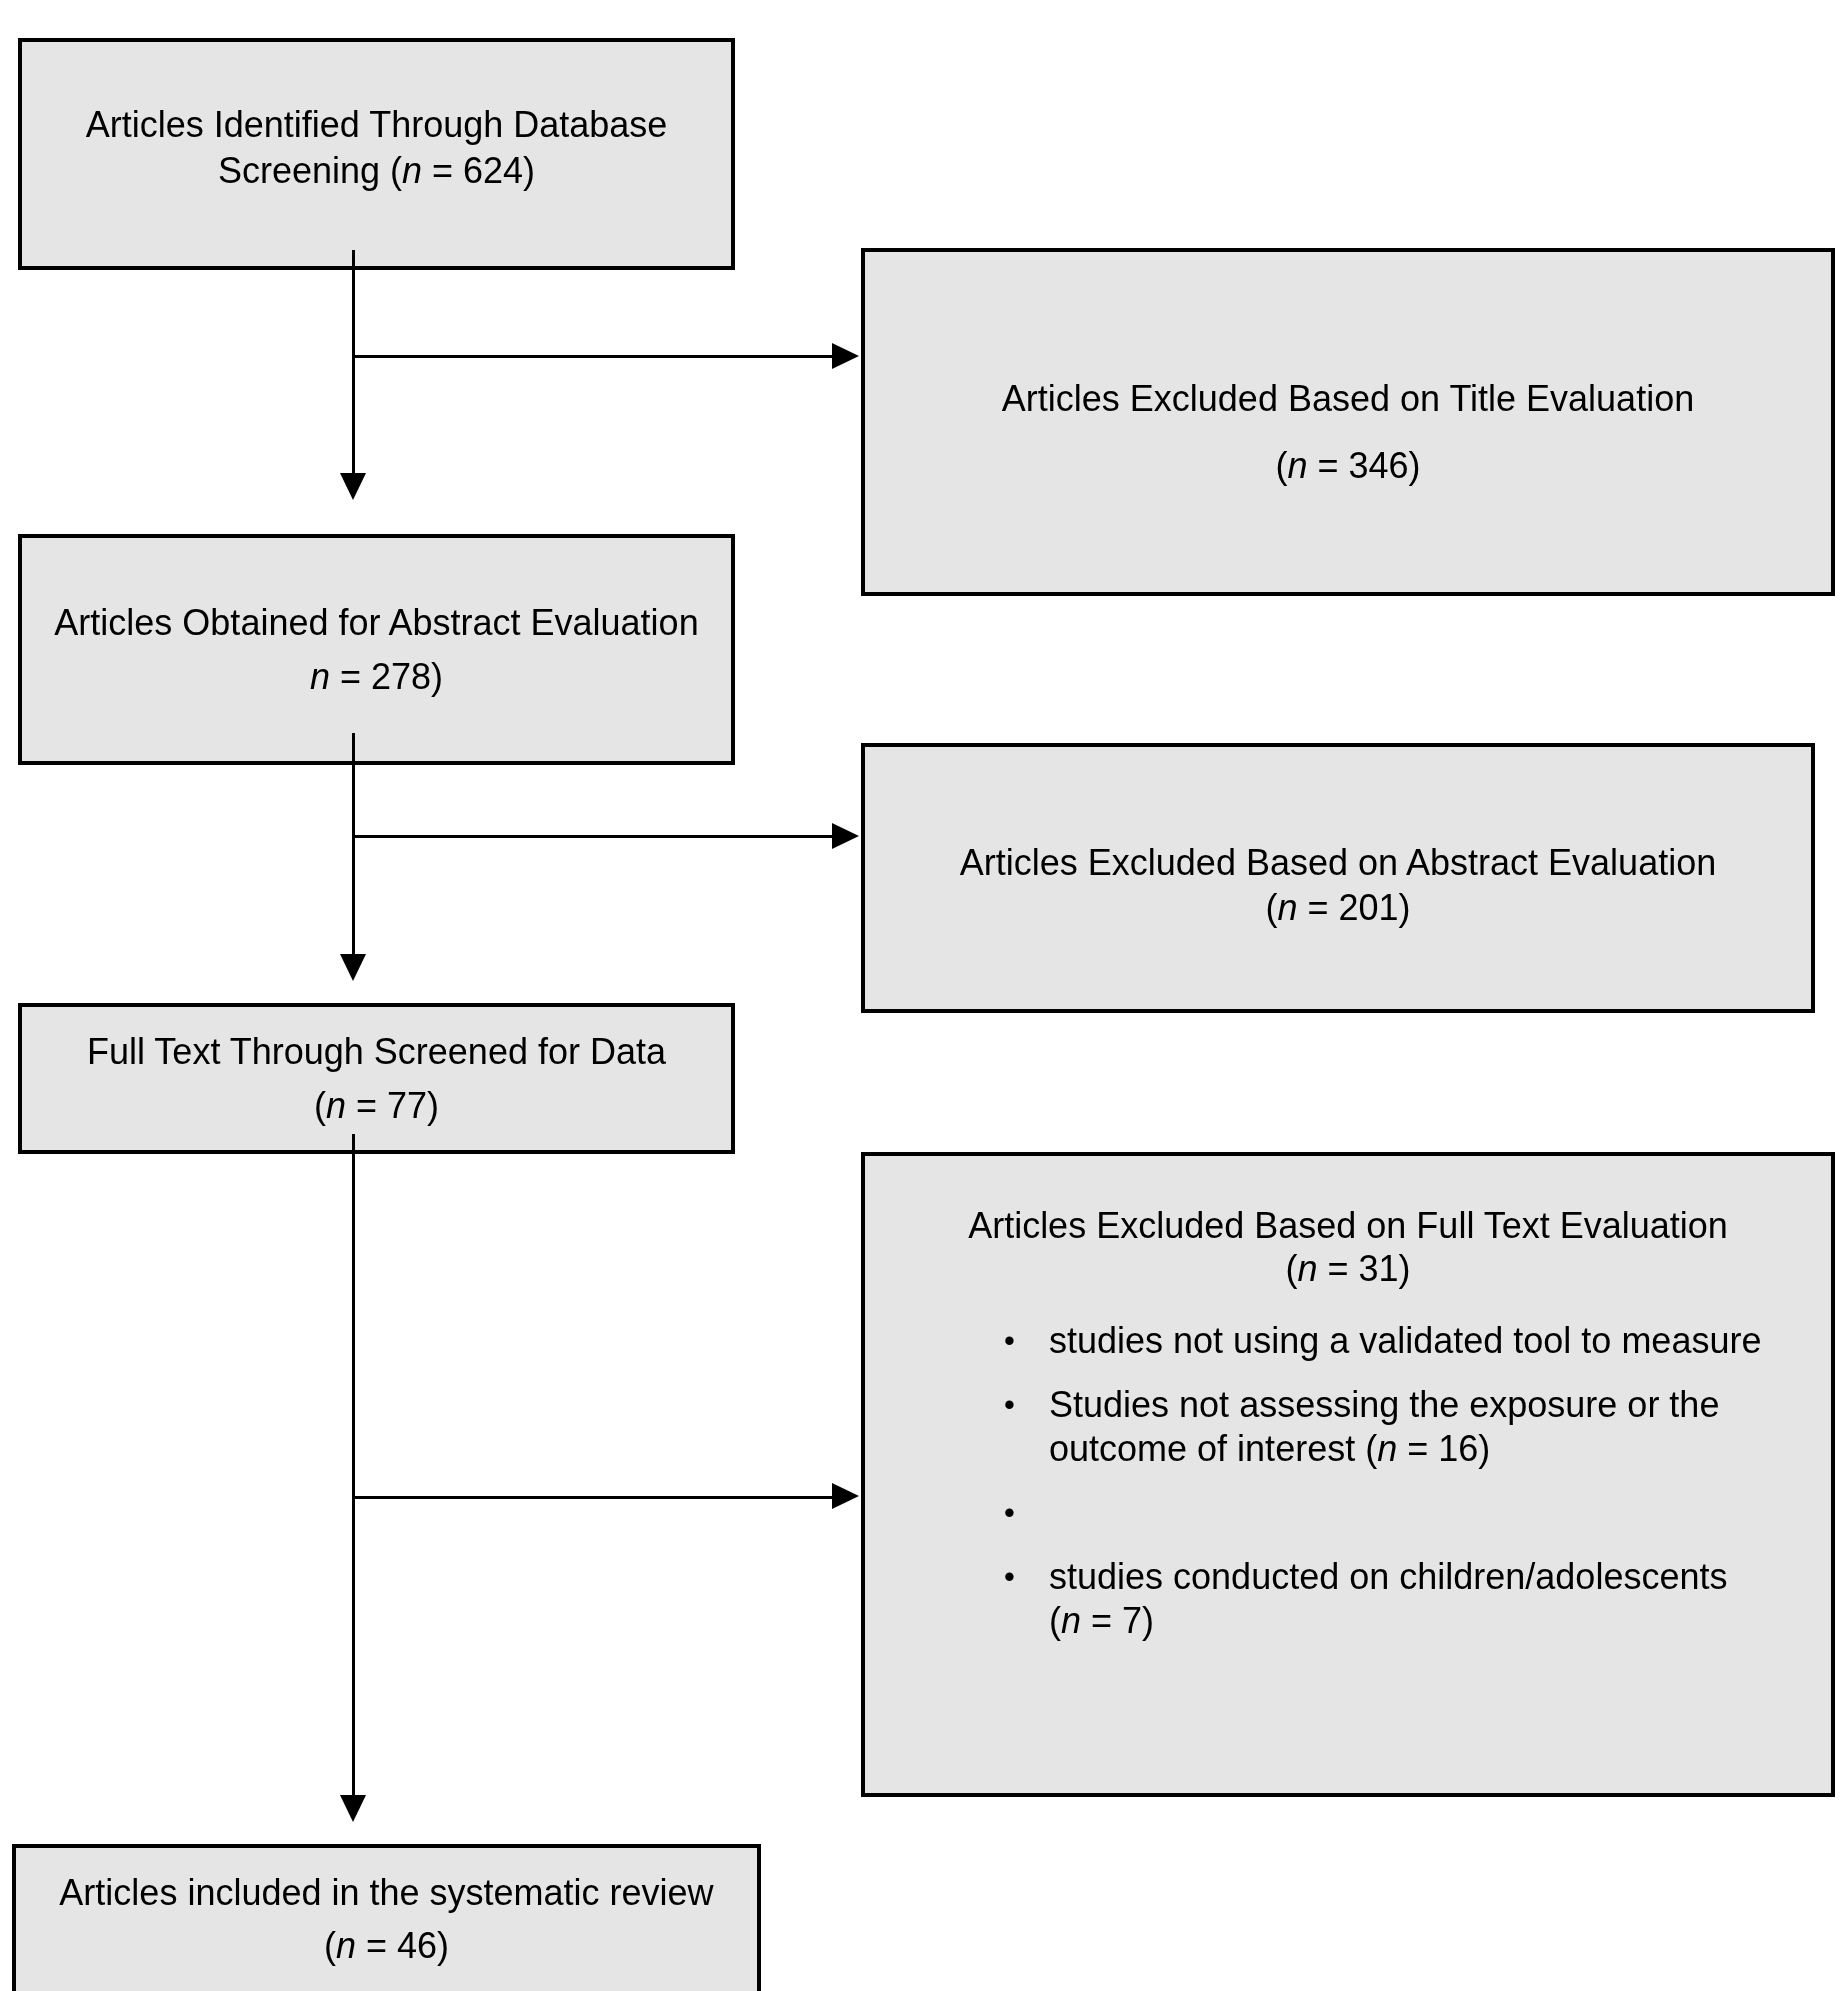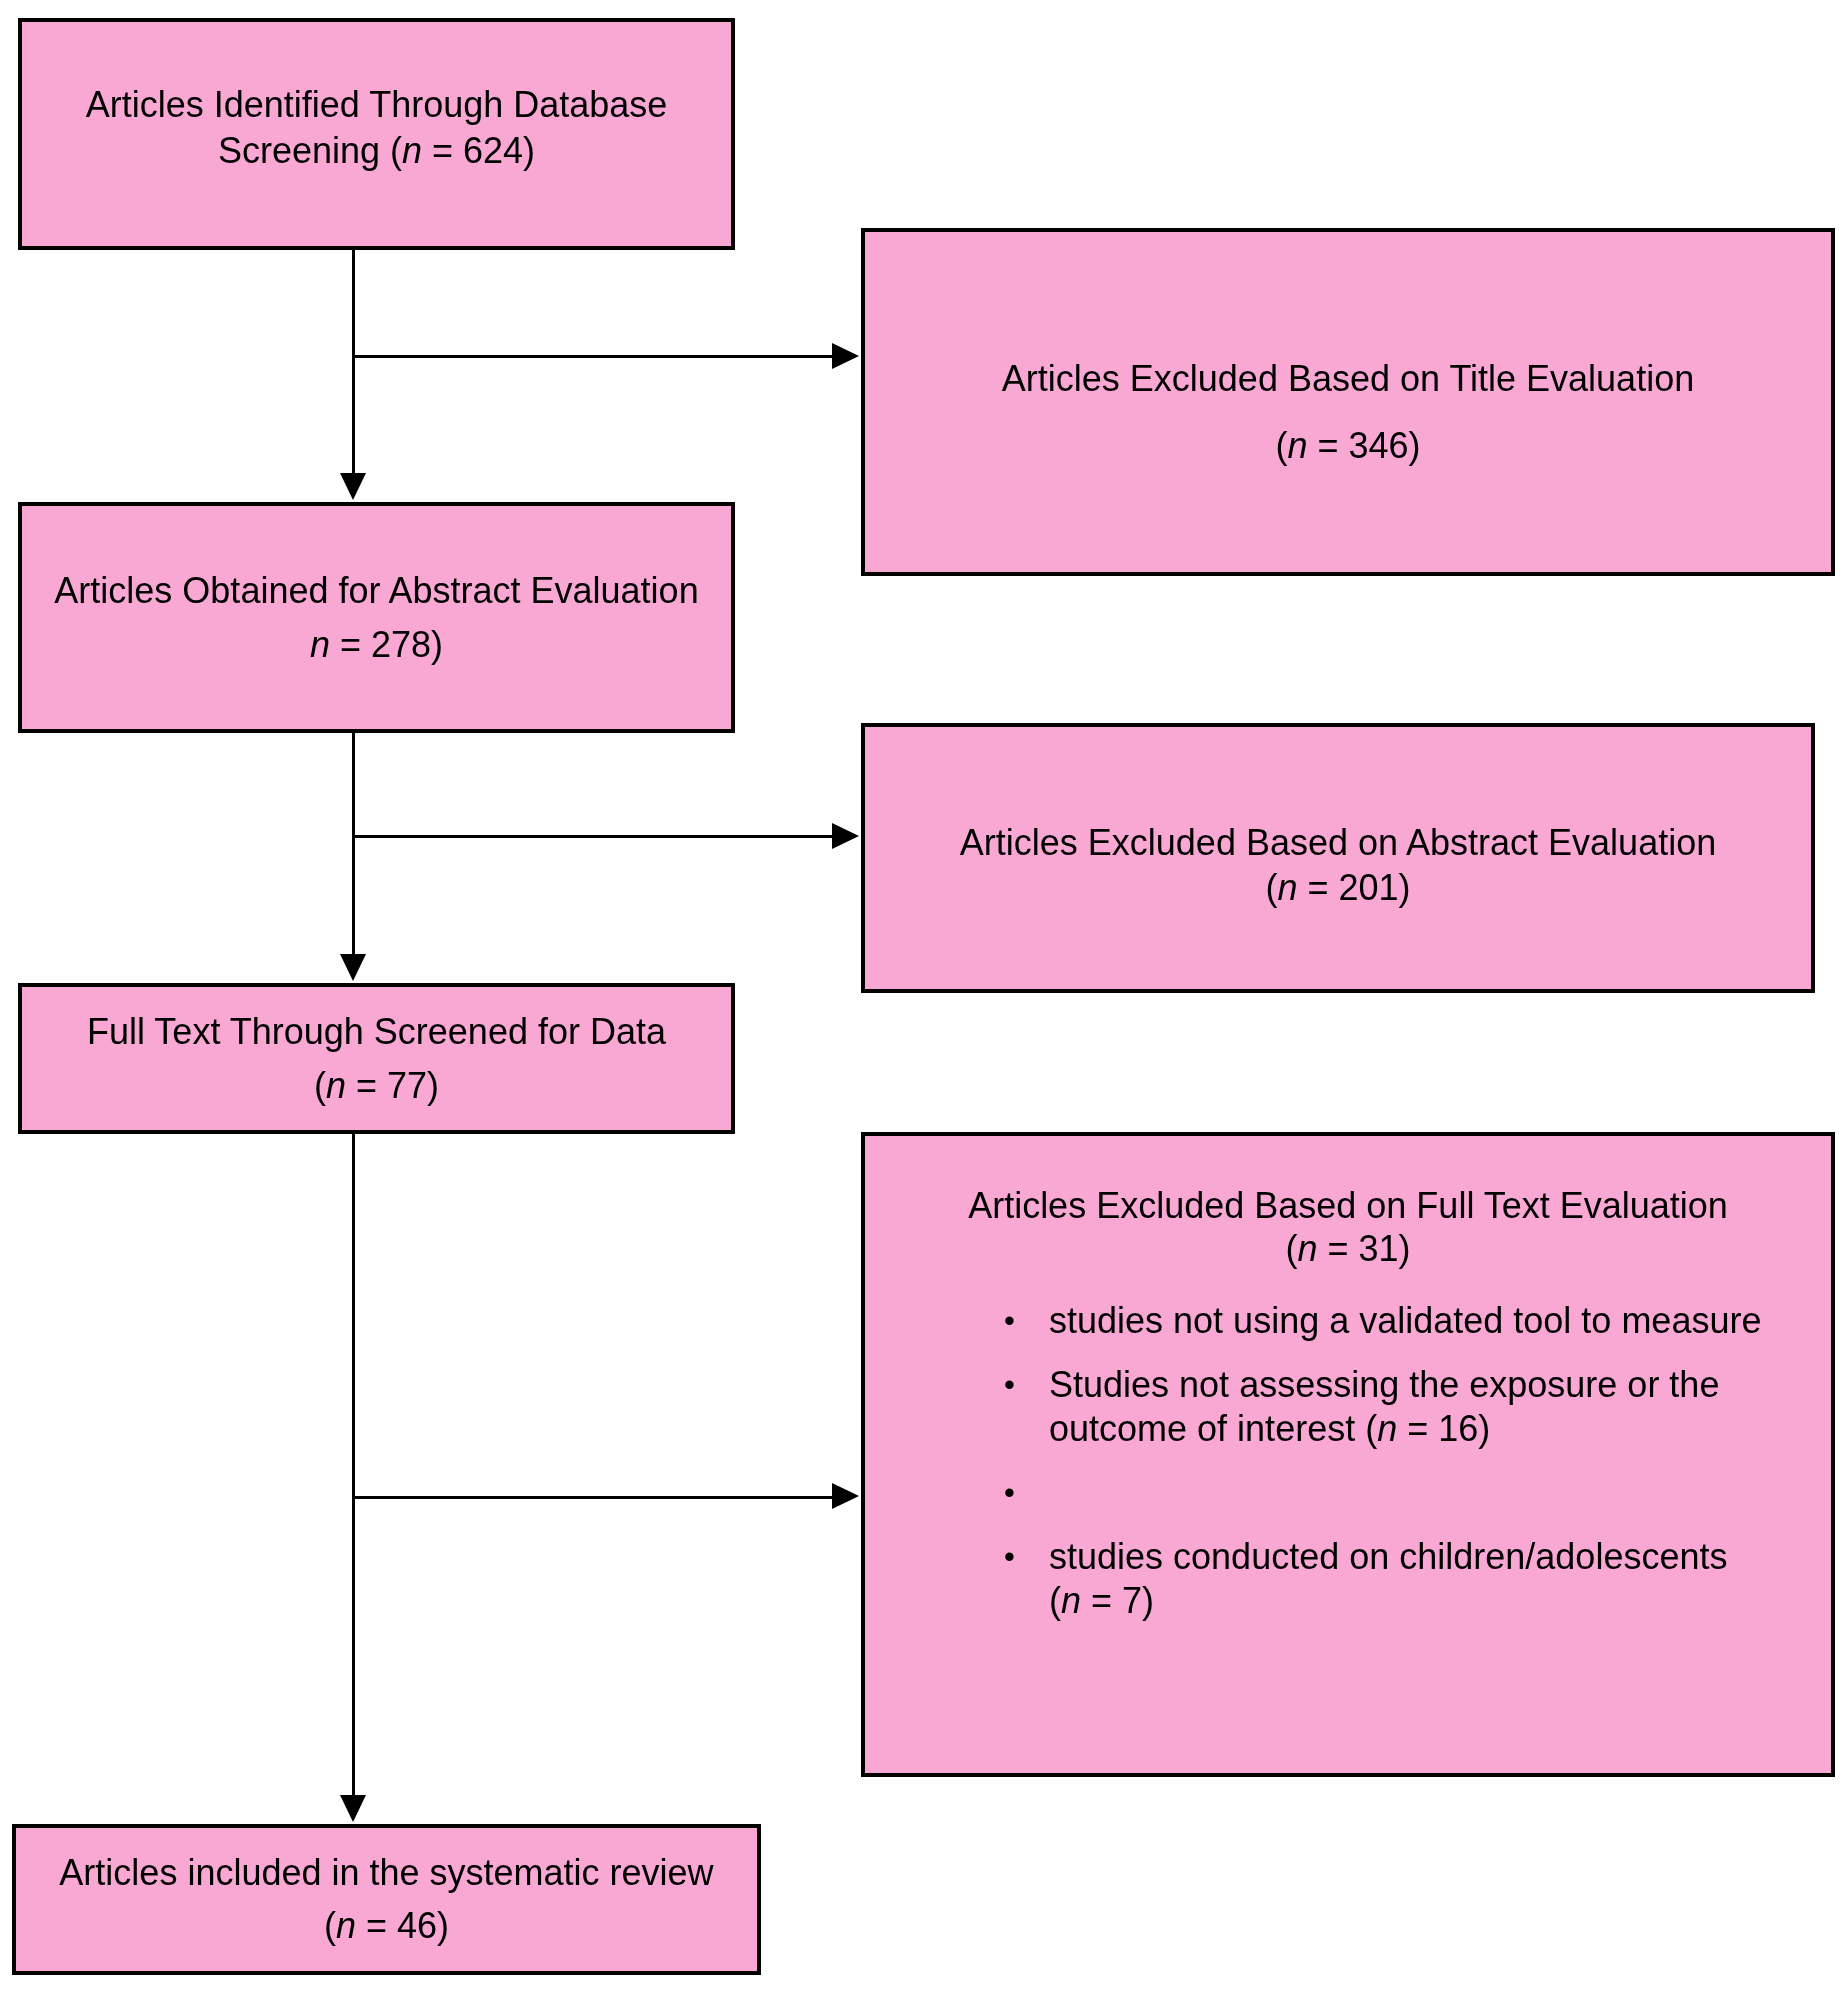--- a/index.html
+++ b/index.html
@@ -7,28 +7,29 @@
     position: relative;
     width: 1847px;
     height: 1991px;
     background: #ffffff;
     font-family: "Liberation Sans", sans-serif;
     color: #000000;
   }
   .box {
     position: absolute;
     box-sizing: border-box;
-    background: #f9a8d4;
+    background: #e5e5e5;
     border: 4px solid #000000;
     display: flex;
     flex-direction: column;
     justify-content: center;
     align-items: center;
     text-align: center;
     font-size: 36px;
+    margin-top: 20px;
   }
   .box .tline { white-space: nowrap; }
   .box i { font-style: italic; }
 
   
   .box-fulltext-excluded {
     justify-content: flex-start;
     padding-top: 48px;
   }
   .r3-title { line-height: 1.2; text-align: center; }
@@ -74,21 +75,21 @@
 </head>
 <body>
 
 <div class="canvas">
 
   <div class="box" style="left:18px; top:18px; width:717px; height:232px; line-height:1.3; padding-bottom:11.3px;">
     <div class="tline">Articles Identified Through Database</div>
     <div class="tline">Screening (<i>n</i> = 624)</div>
   </div>
 
-  <div class="box" style="left:18px; top:502px; width:717px; height:231px; line-height:1.5;">
+  <div class="box" style="left:18px; top:514px; width:717px; height:231px; line-height:1.5;">
     <div class="tline">Articles Obtained for Abstract Evaluation</div>
     <div class="tline"><i>n</i> = 278)</div>
   </div>
 
   <div class="box" style="left:18px; top:983px; width:717px; height:151px; line-height:1.5;">
     <div class="tline">Full Text Through Screened for Data</div>
     <div class="tline">(<i>n</i> = 77)</div>
   </div>
 
   <div class="box" style="left:12px; top:1824px; width:749px; height:151px; line-height:1.45; border-width:4.9px;">

